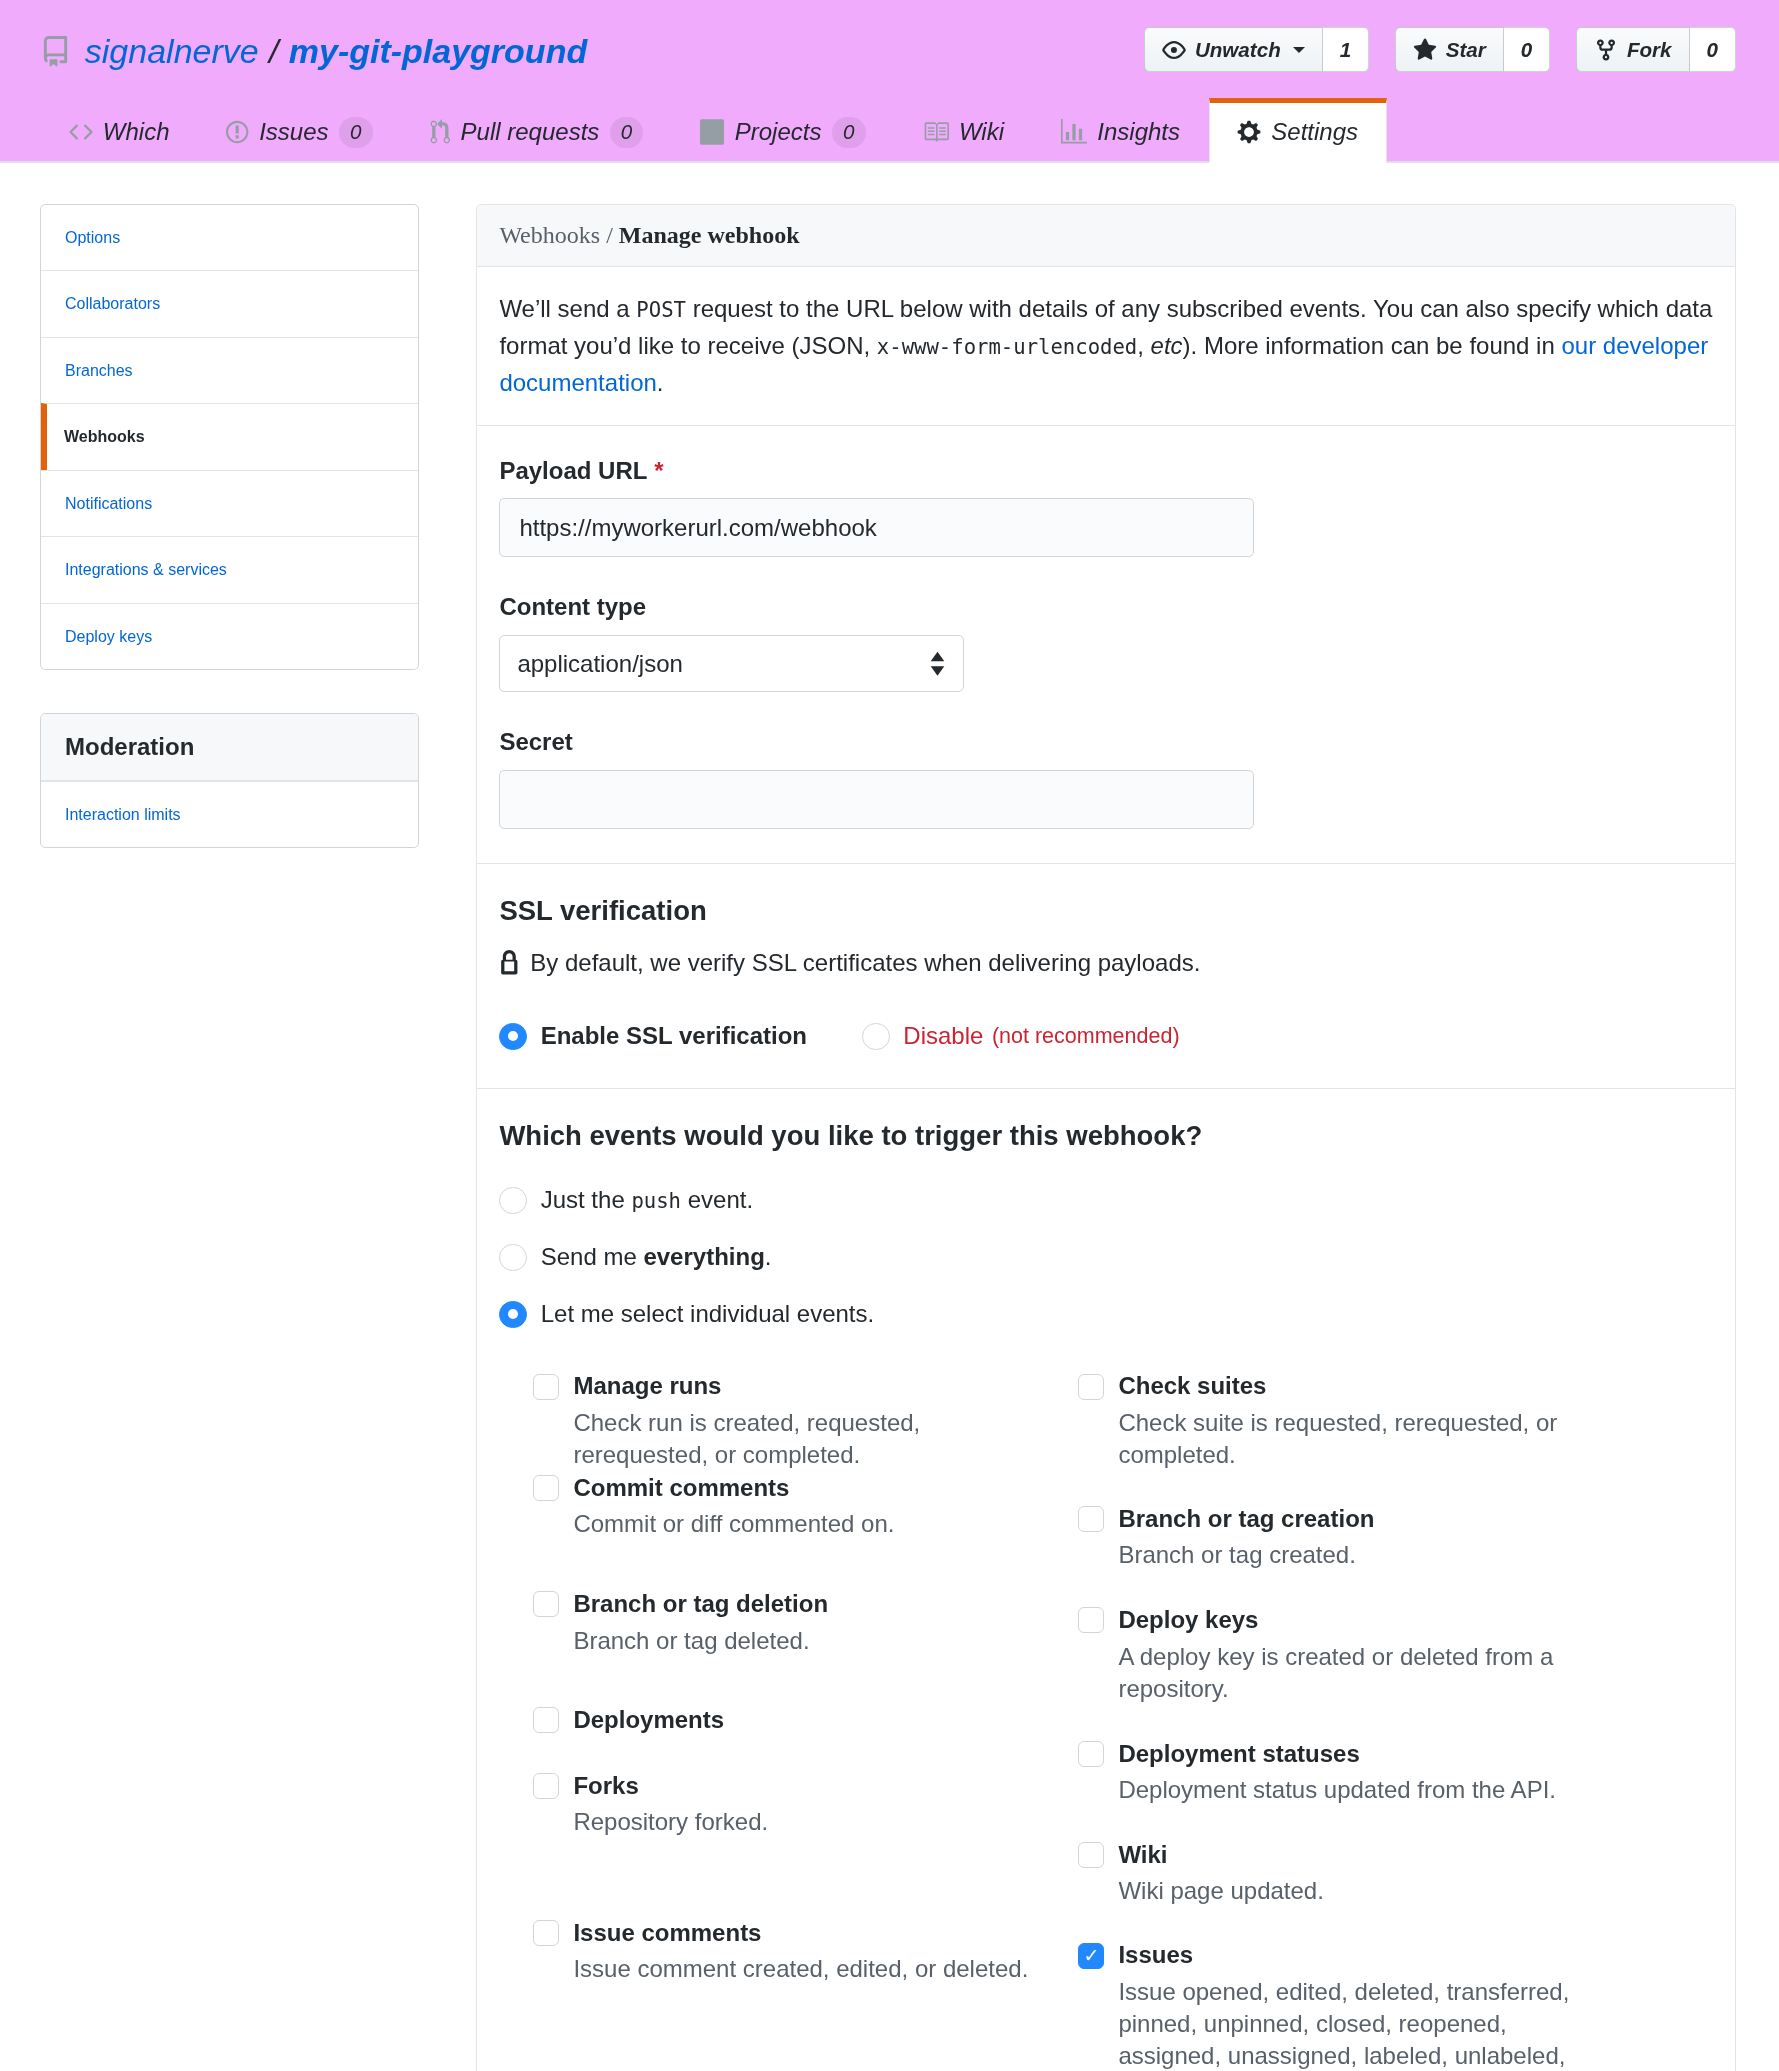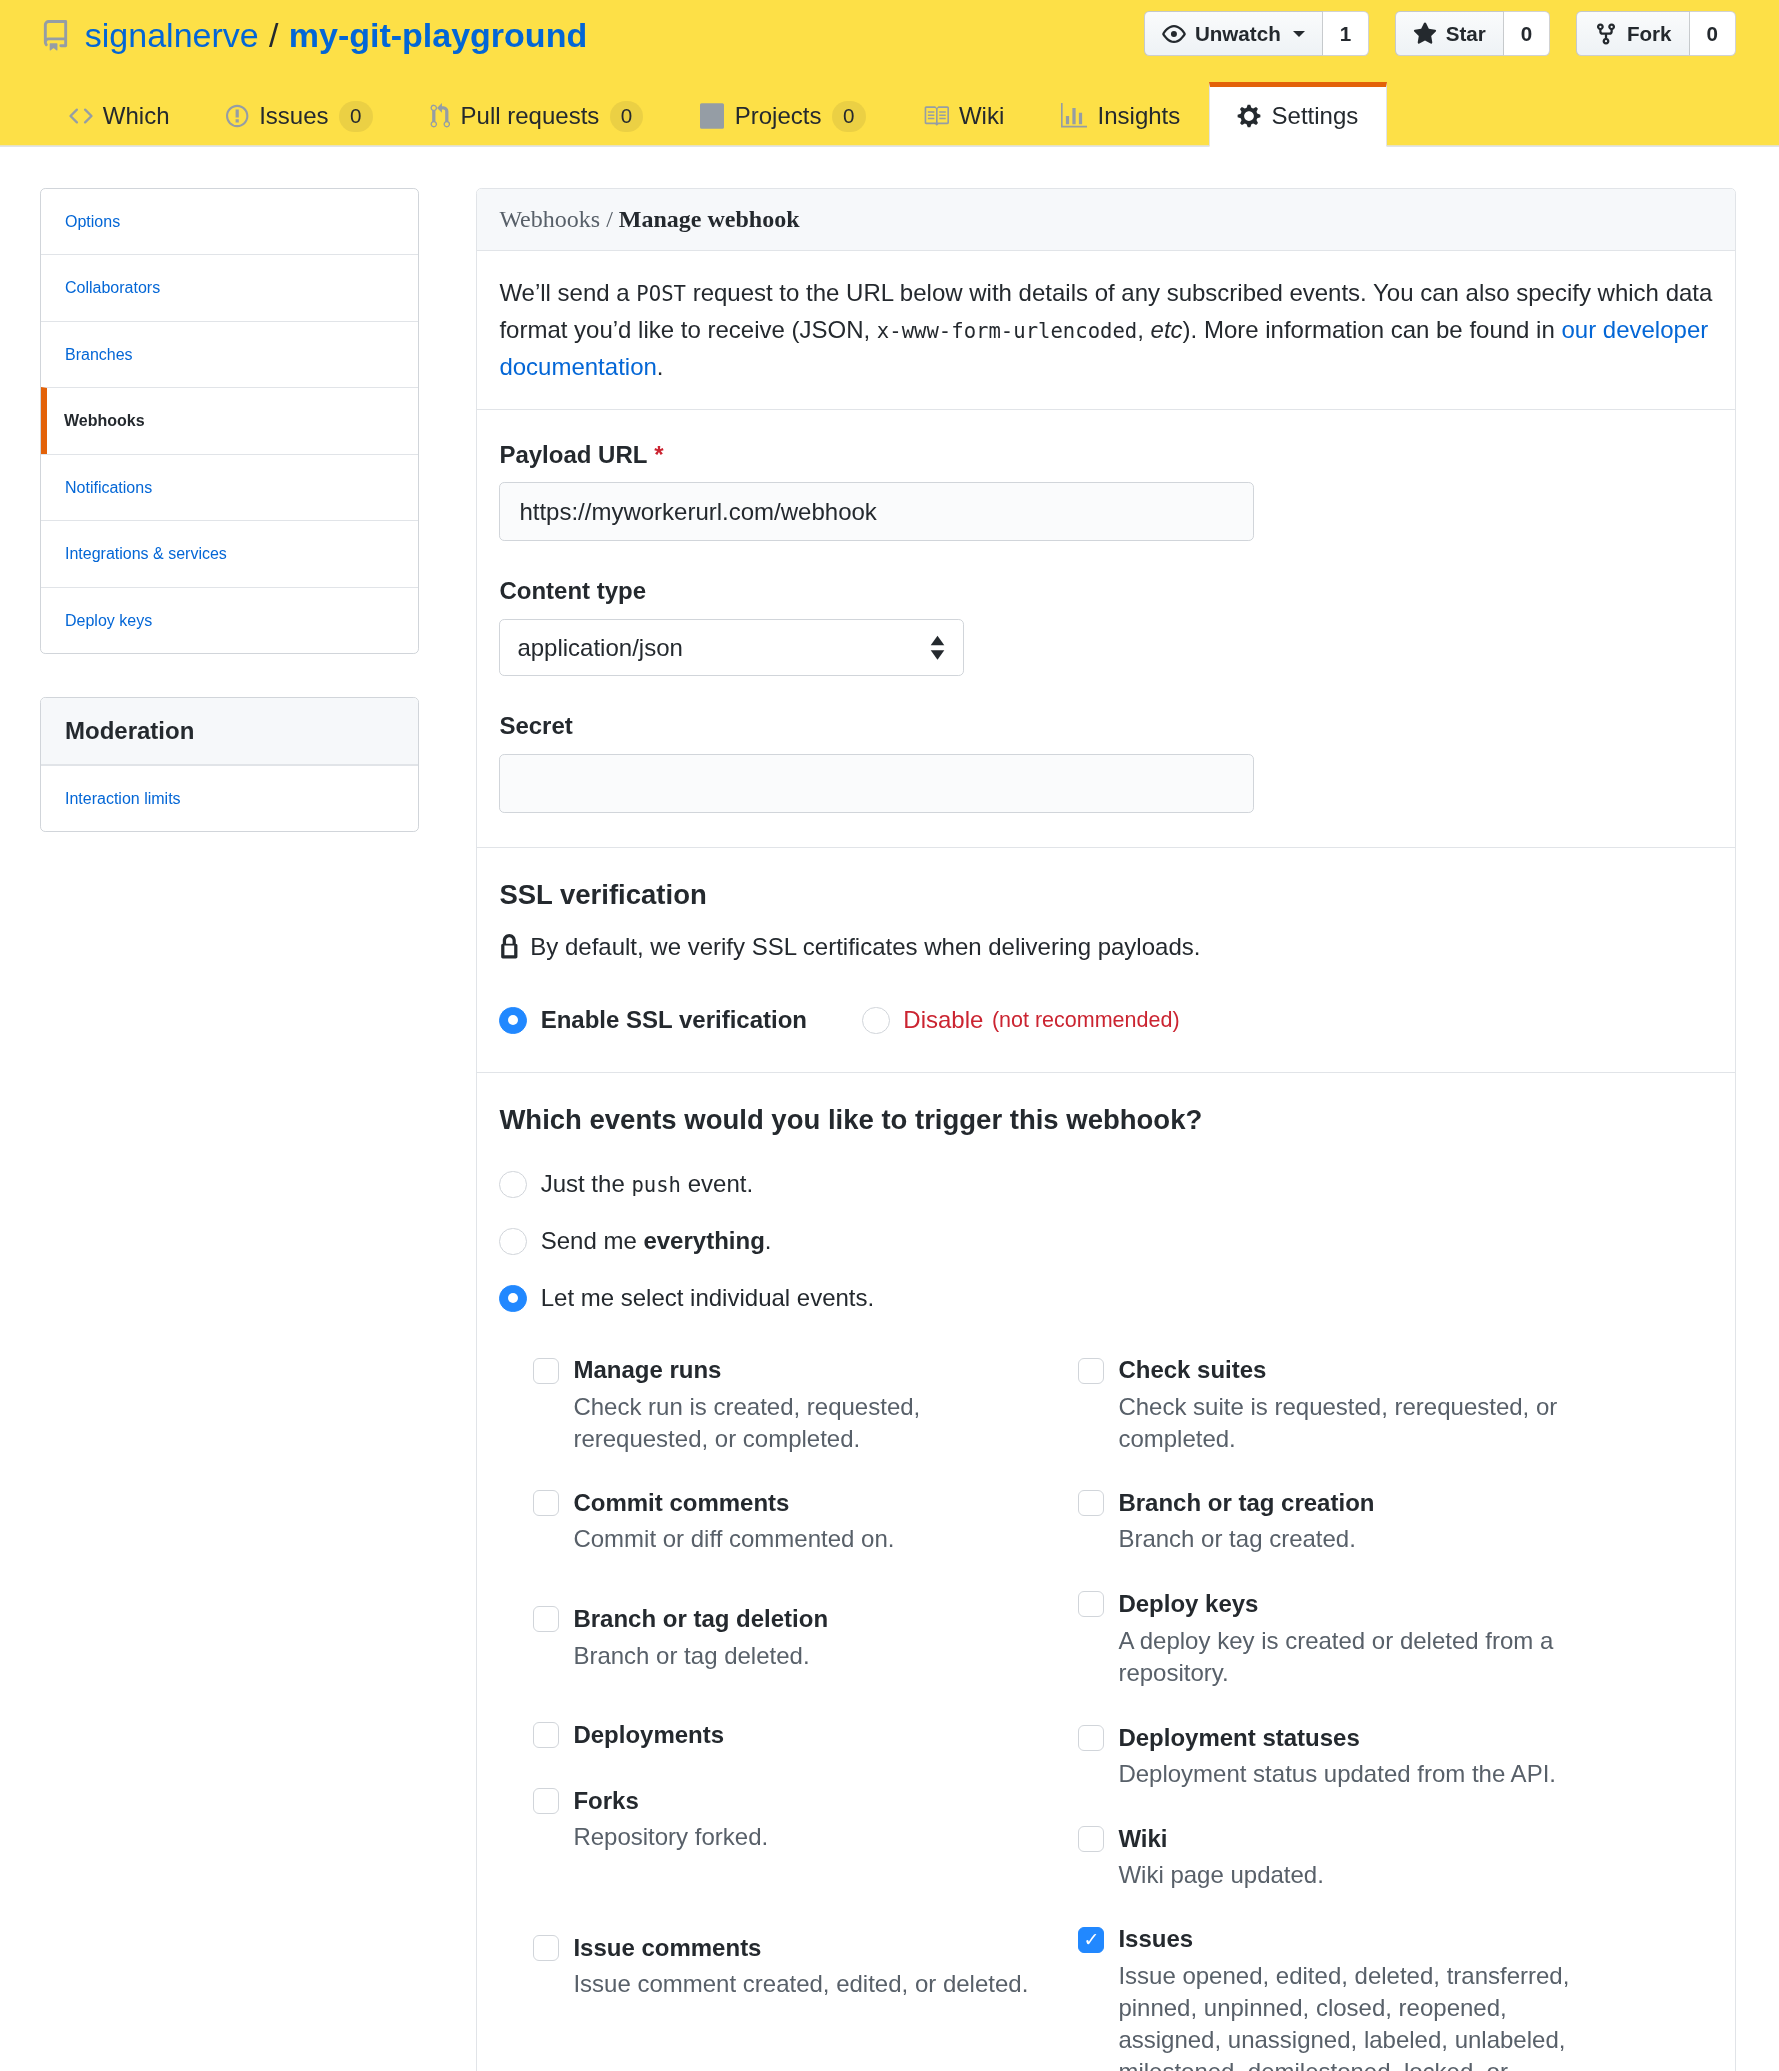--- a/index.html
+++ b/index.html
@@ -6,21 +6,21 @@
   html,body { width:1779px; }
   body {
     height:2072px; overflow:hidden; background:#fff;
     font-family:"Liberation Sans","DejaVu Sans",sans-serif;
     color:#24292e; font-size:24px;
   }
   a { text-decoration:none; }
   svg { display:block; }
 
   
-  .page-head { background:#fde047; box-shadow:inset 0 -1.7px 0 #e1e4e8; padding-top:11px; }
+  .page-head { background:#f0abfc; box-shadow:inset 0 -1.7px 0 #e1e4e8; padding-top:27px;font-style:italic; }
   .title-row { display:flex; align-items:flex-start; justify-content:space-between; padding:0 43px 0 40px; }
   .repo-title { display:flex; align-items:center; font-size:34px; padding-top:5.2px; }
   .repo-icon { color:#959da5; margin-right:13.8px; }
   .repo-owner { color:#0366d6; }
   .repo-sep { color:#24292e; margin:0 10.3px; }
   .repo-name { color:#0366d6; font-weight:700; }
 
   .actions { display:flex; gap:26px; }
   .btn-group { display:flex; font-size:20.6px; font-weight:700; color:#24292e; }
   .btn {
@@ -132,21 +132,21 @@
   .hook-item { position:relative; padding-left:40px; }
   .hook-checkbox {
     position:absolute; left:0; top:4.3px; width:26px; height:26px; background:#fff;
     border:1.7px solid #d1d5da; border-radius:6px; cursor:pointer;
     display:flex; align-items:center; justify-content:center;
   }
   .hook-checkbox.checked { background:#2188ff; border-color:#2188ff; }
   .hook-checkbox.checked::after { content:"✓"; color:#fff; font-size:19px; font-weight:700; line-height:1; }
   .hook-label { font-size:24px; font-weight:700; line-height:34px; }
   .hook-desc { font-size:24px; color:#586069; line-height:32px; margin-top:3.4px; max-width:480px; }
-  .hook-col-left .hook-item:nth-of-type(2) { margin-top:31px; }
+  .hook-col-left .hook-item:nth-of-type(2) { }
   .hook-col-left .hook-item:nth-of-type(3) { margin-top:47px; }
   .hook-col-left .hook-item:nth-of-type(4) { margin-top:46px; }
   .hook-col-left .hook-item:nth-of-type(5) { margin-top:32px; }
   .hook-col-left .hook-item:nth-of-type(6) { margin-top:78px; }
   .hook-col-right .hook-item:nth-of-type(2) { margin-top:31px; }
   .hook-col-right .hook-item:nth-of-type(3) { margin-top:32px; }
   .hook-col-right .hook-item:nth-of-type(4) { margin-top:32px; }
   .hook-col-right .hook-item:nth-of-type(5) { margin-top:32px; }
   .hook-col-right .hook-item:nth-of-type(6) { margin-top:31px; }
 </style>

